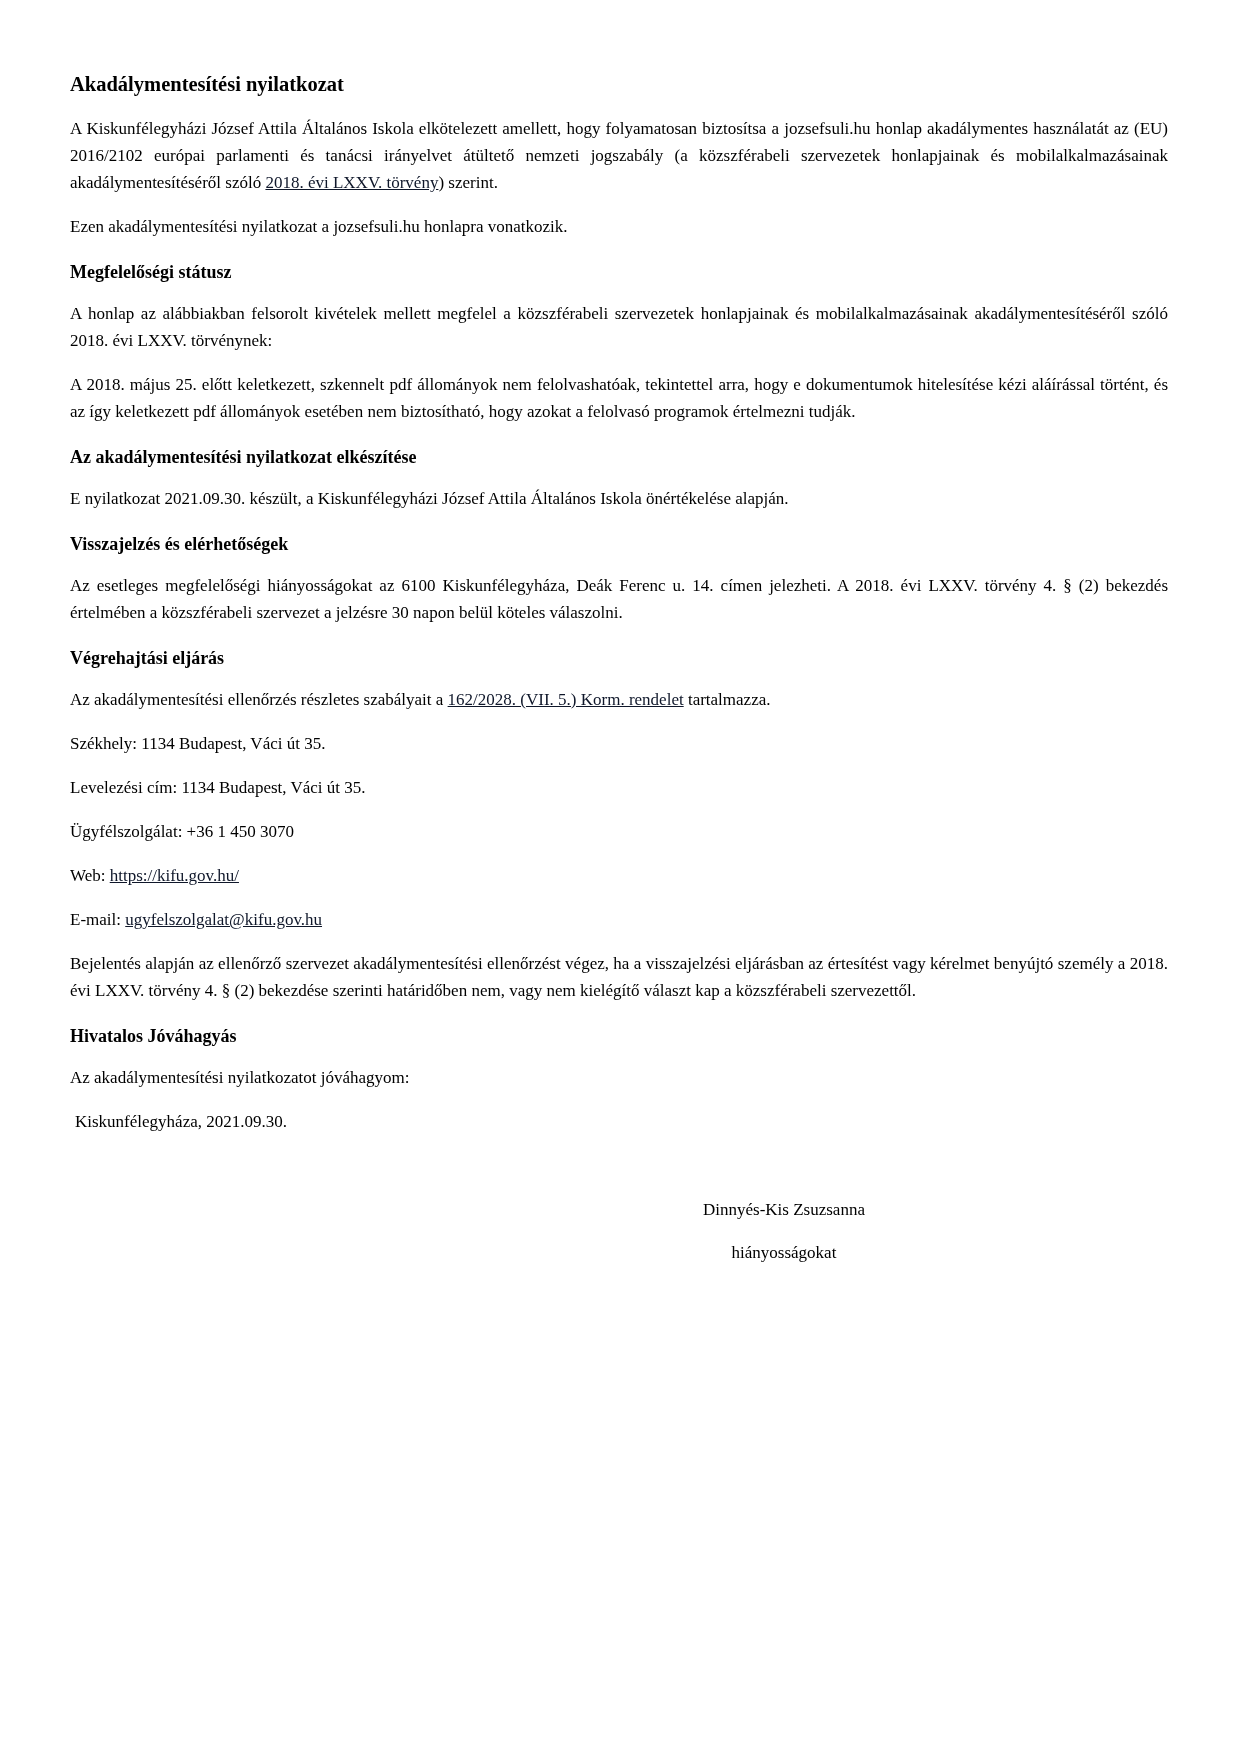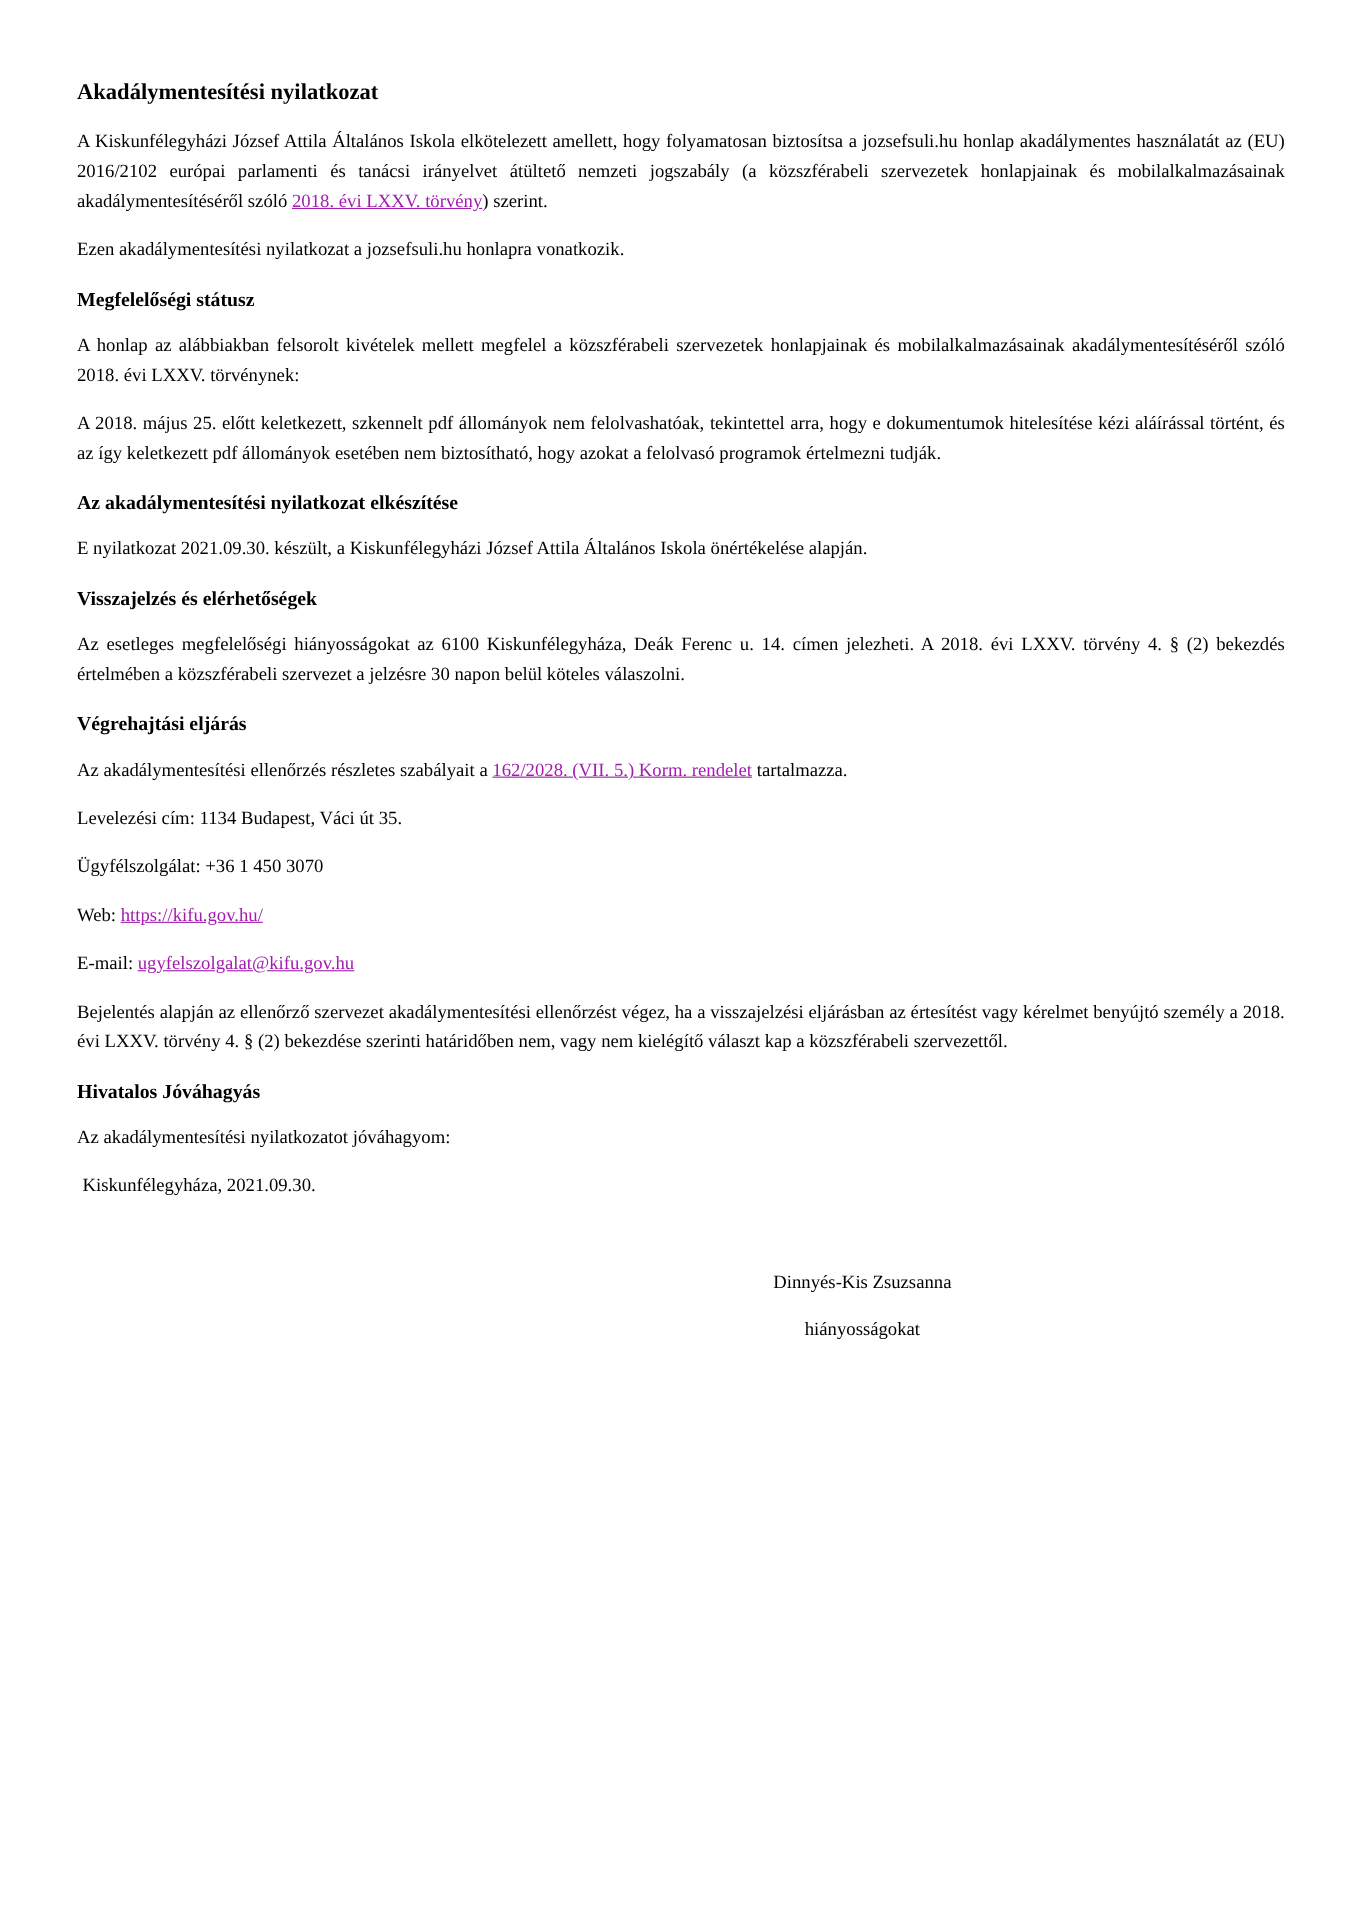--- a/index.html
+++ b/index.html
@@ -30,21 +30,21 @@
     line-height: 28px;
     font-weight: bold;
     margin: 18px 0 14px 0;
   }
   p.para {
     line-height: 27px;
     margin: 0 0 17px 0;
   }
   p.just { text-align: justify; }
   a.lnk {
-    color: #a21caf;
+    color: #0f172a;
     text-decoration: underline;
     cursor: pointer;
   }
   p.date-line { padding-left: 5px; }
   .signature {
     margin-top: 61px;
     margin-left: 330px;
     text-align: center;
   }
   .signature p { margin: 0 0 16px 0; line-height: 27px; }
@@ -74,20 +74,21 @@
   <section>
     <h2 class="sec-heading">Visszajelzés és elérhetőségek</h2>
     <p class="para just">Az esetleges megfelelőségi hiányosságokat az 6100 Kiskunfélegyháza, Deák Ferenc u. 14. címen jelezheti. A 2018. évi LXXV. törvény 4. § (2) bekezdés értelmében a közszférabeli szervezet a jelzésre 30 napon belül köteles válaszolni.</p>
   </section>
 
   <section>
     <h2 class="sec-heading">Végrehajtási eljárás</h2>
 
     <p class="para"><span>Az akadálymentesítési ellenőrzés részletes szabályait a </span><a href="#" class="lnk">162/2028. (VII. 5.) Korm. rendelet</a><span> tartalmazza.</span></p>
 
+    <p class="para">Székhely: 1134 Budapest, Váci út 35.</p>
     <p class="para">Levelezési cím: 1134 Budapest, Váci út 35.</p>
     <p class="para">Ügyfélszolgálat: +36 1 450 3070</p>
 
     <p class="para"><span>Web: </span><a href="#" class="lnk">https://kifu.gov.hu/</a></p>
 
     <p class="para"><span>E-mail: </span><a href="#" class="lnk">ugyfelszolgalat@kifu.gov.hu</a></p>
 
     <p class="para just">Bejelentés alapján az ellenőrző szervezet akadálymentesítési ellenőrzést végez, ha a visszajelzési eljárásban az értesítést vagy kérelmet benyújtó személy a 2018. évi LXXV. törvény 4. § (2) bekezdése szerinti határidőben nem, vagy nem kielégítő választ kap a közszférabeli szervezettől.</p>
   </section>
 

